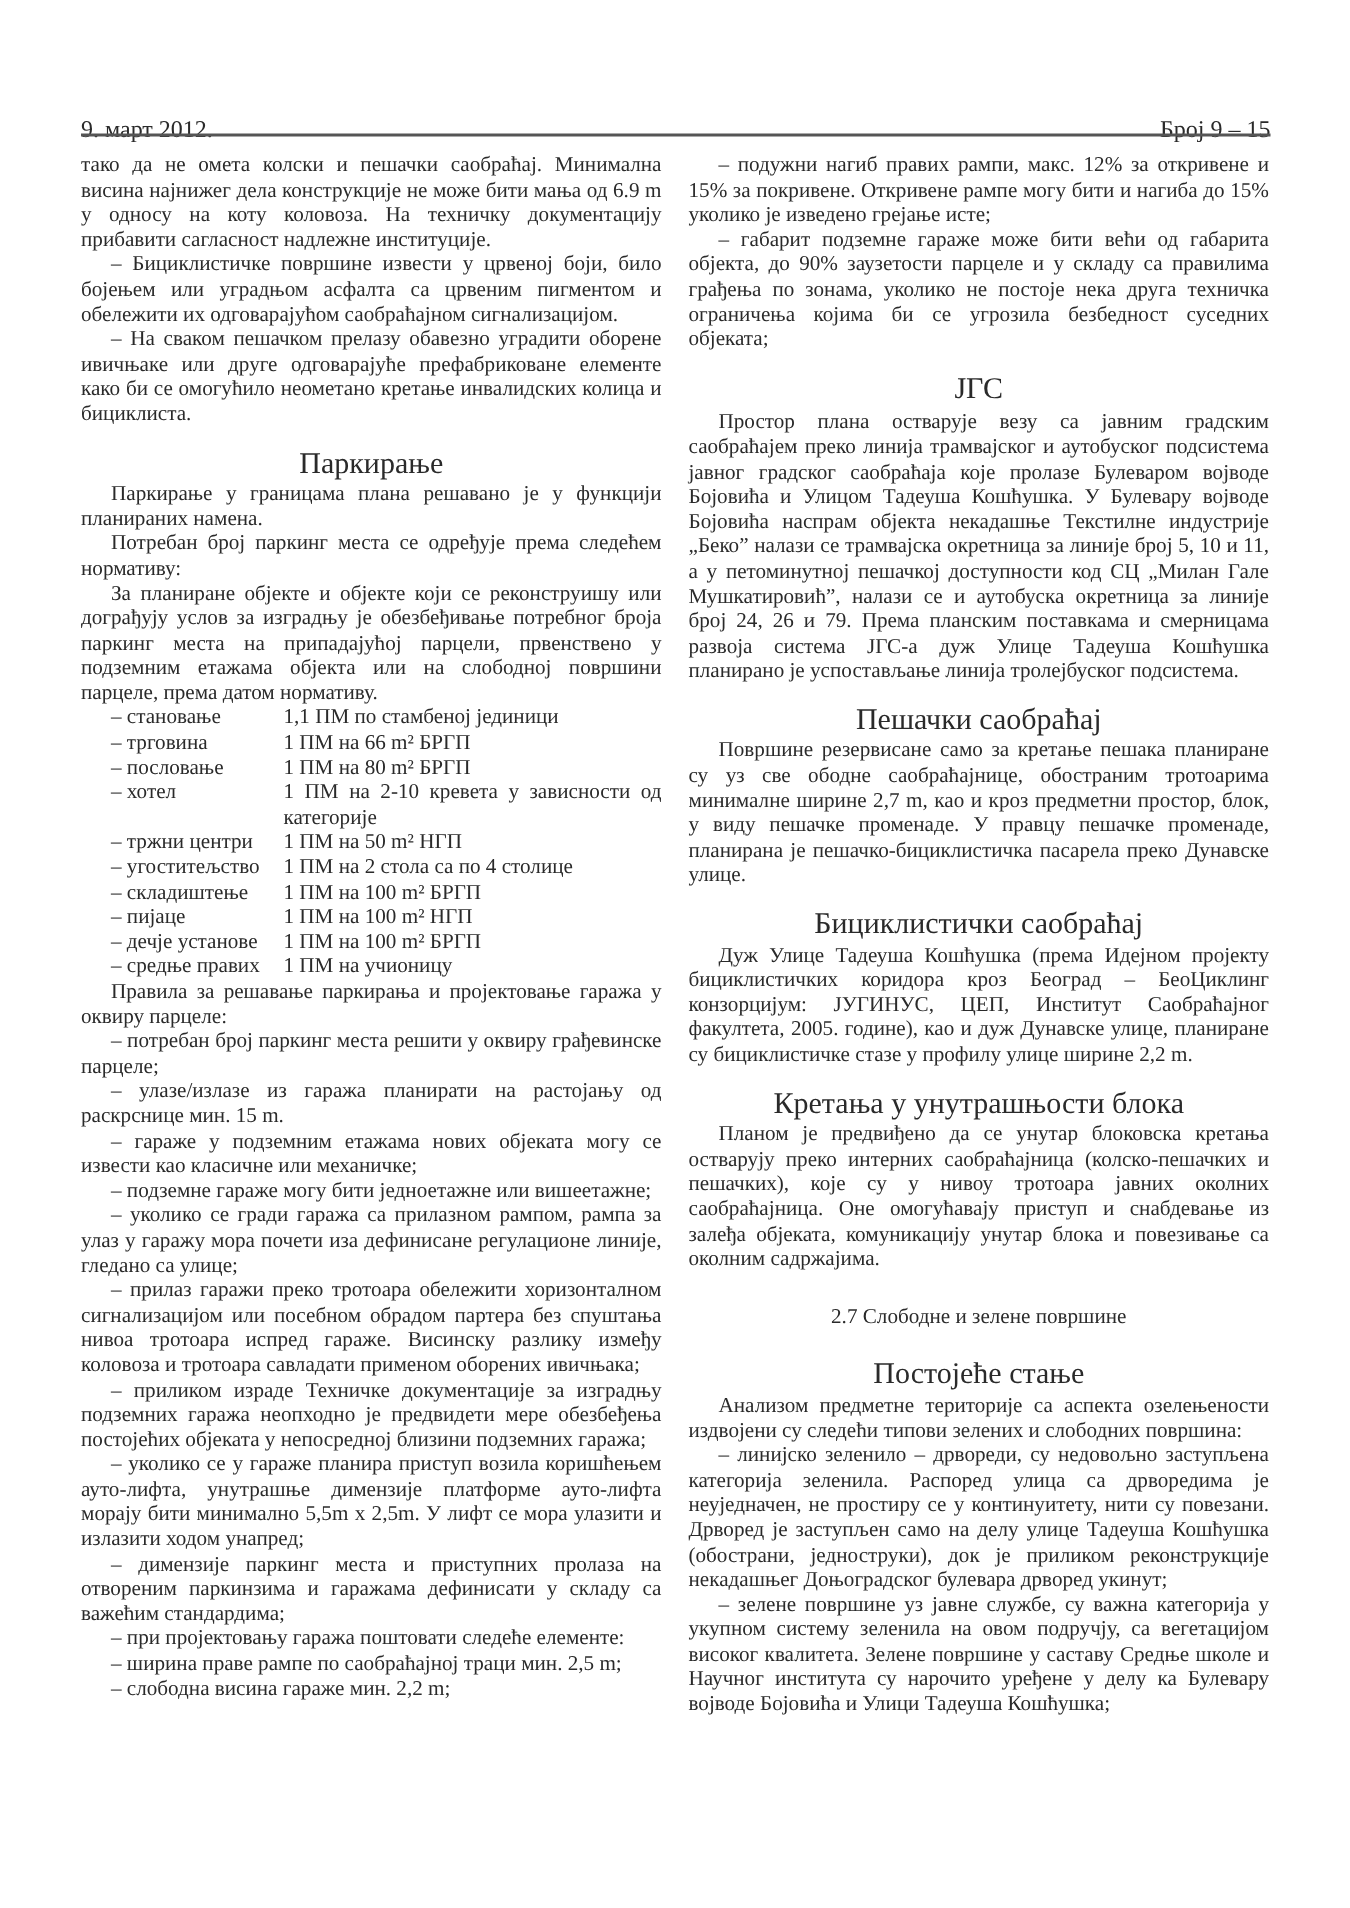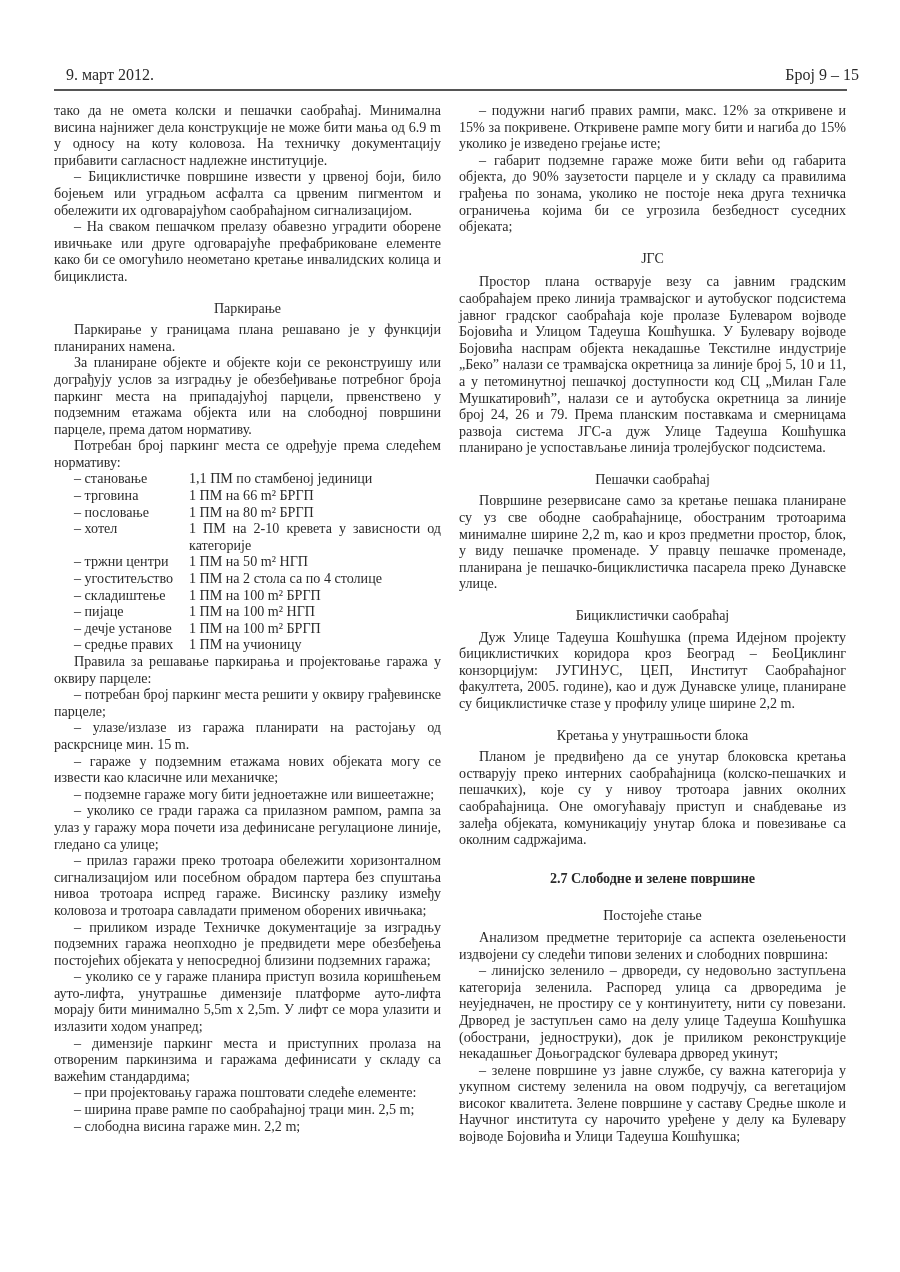--- a/index.html
+++ b/index.html
@@ -1,31 +1,31 @@
 <!DOCTYPE html>
 <html><head>
 <meta charset="utf-8">
 <style>
   html, body { margin: 0; padding: 0; background: #ffffff; }
   body { width: 900px; height: 1272px; position: relative; overflow: hidden;
          font-family: "DejaVu Serif", "Liberation Serif", serif; color: #2a2a2a; }
-  .header { position: absolute; left: 54px; top: 66px; width: 793px; height: 20px;
-            font-family: "Liberation Serif", serif; font-size: 16px; color: #2a2a2a; margin-left: 12px; }
+  .header { position: absolute; left: 54px; top: 78px; width: 793px; height: 20px;
+            font-family: "Liberation Serif", serif; font-size: 16px; color: #2a2a2a; }
   .header .left { position: absolute; left: 0; top: 0; }
   .header .center { position: absolute; left: 0; right: 0; top: 0; text-align: center; letter-spacing: 0.2px; }
   .header .right { position: absolute; right: 0; top: 0; }
   .header-rule { position: absolute; left: 54px; top: 89px; width: 793px; height: 2px; background: #555; }
   .col { position: absolute; top: 102px; width: 387px; font-family: "Liberation Serif", serif;
          font-size: 14.1px; line-height: 16.6px; text-align: justify; }
   .col.left-col { left: 54px; }
   .col.right-col { left: 459px; }
   .col p { margin: 0; text-indent: 20px; }
   .col p.noindent { text-indent: 0; }
-  .col h3 { margin: 0; font-weight: normal; text-align: center; font-size: 14px; }
-  .col h2 { margin: 0; font-weight: bold; text-align: center; font-size: 14.1px; }
+  .col h3 { margin: 0; font-weight: normal; text-align: center; font-size: 20px; }
+  .col h2 { margin: 0; font-weight: normal; text-align: center; font-size: 14.1px; }
   .gap-s { height: 10px; }
   .gap-m { height: 16px; }
   .gap-l { height: 22px; }
   .norm { display: table; width: 100%; margin-left: 20px; }
   .norm .row { display: table-row; }
   .norm .k { display: table-cell; width: 115px; white-space: nowrap; vertical-align: top; }
   .norm .v { display: table-cell; vertical-align: top; padding-right: 20px; }
 </style>
 </head>
 <body>
@@ -37,22 +37,22 @@
 <div class="header-rule"></div>
 
 <div class="col left-col">
   <p class="noindent">тако да не омета колски и пешачки саобраћај. Минимална висина најнижег дела конструкције не може бити мања од 6.9 m у односу на коту коловоза. На техничку документацију прибавити сагласност надлежне институције.</p>
   <p>– Бициклистичке површине извести у црвеној боји, било бојењем или уградњом асфалта са црвеним пигментом и обележити их одговарајућом саобраћајном сигнализацијом.</p>
   <p>– На сваком пешачком прелазу обавезно уградити оборене ивичњаке или друге одговарајуће префабриковане елементе како би се омогућило неометано кретање инвалидских колица и бициклиста.</p>
   <div class="gap-m"></div>
   <h3>Паркирање</h3>
   <div class="gap-s" style="height:4px"></div>
   <p>Паркирање у границама плана решавано је у функцији планираних намена.</p>
+  <p>Потребан број паркинг места се одређује према следећем нормативу:</p>
   <p>За планиране објекте и објекте који се реконструишу или дограђују услов за изградњу је обезбеђивање потребног броја паркинг места на припадајућој парцели, првенствено у подземним етажама објекта или на слободној површини парцеле, према датом нормативу.</p>
-  <p>Потребан број паркинг места се одређује према следећем нормативу:</p>
   <div class="norm">
     <div class="row">
         <span class="k">– становање</span>
         <span class="v">1,1 ПМ по стамбеној јединици</span>
       </div>
     <div class="row">
         <span class="k">– трговина</span>
         <span class="v">1 ПМ на 66 m² БРГП</span>
       </div>
     <div class="row">
@@ -106,21 +106,21 @@
 <div class="col right-col">
   <p>– подужни нагиб правих рампи, макс. 12% за откривене и 15% за покривене. Откривене рампе могу бити и нагиба до 15% уколико је изведено грејање исте;</p>
   <p>– габарит подземне гараже може бити већи од габарита објекта, до 90% заузетости парцеле и у складу са правилима грађења по зонама, уколико не постоје нека друга техничка ограничења којима би се угрозила безбедност суседних објеката;</p>
   <div class="gap-m"></div>
   <h3>ЈГС</h3>
   <div class="gap-s" style="height:6px"></div>
   <p>Простор плана остварује везу са јавним градским саобраћајем преко линија трамвајског и аутобуског подсистема јавног градског саобраћаја које пролазе Булеваром војводе Бојовића и Улицом Тадеуша Кошћушка. У Булевару војводе Бојовића наспрам објекта некадашње Текстилне индустрије „Беко” налази се трамвајска окретница за линије број 5, 10 и 11, а у петоминутној пешачкој доступности код СЦ „Милан Гале Мушкатировић”, налази се и аутобуска окретница за линије број 24, 26 и 79. Према планским поставкама и смерницама развоја система ЈГС-а дуж Улице Тадеуша Кошћушка планирано је успостављање линија тролејбуског подсистема.</p>
   <div class="gap-m"></div>
   <h3>Пешачки саобраћај</h3>
   <div class="gap-s" style="height:4px"></div>
-  <p>Површине резервисане само за кретање пешака планиране су уз све ободне саобраћајнице, обостраним тротоарима минималне ширине 2,2 m, као и кроз предметни простор, блок, у виду пешачке променаде. У правцу пешачке променаде, планирана је пешачко-бициклистичка пасарела преко Дунавске улице.</p>
+  <p>Површине резервисане само за кретање пешака планиране су уз све ободне саобраћајнице, обостраним тротоарима минималне ширине 2,7 m, као и кроз предметни простор, блок, у виду пешачке променаде. У правцу пешачке променаде, планирана је пешачко-бициклистичка пасарела преко Дунавске улице.</p>
   <div class="gap-m"></div>
   <h3>Бициклистички саобраћај</h3>
   <div class="gap-s" style="height:4px"></div>
   <p>Дуж Улице Тадеуша Кошћушка (према Идејном пројекту бициклистичких коридора кроз Београд – БеоЦиклинг конзорцијум: ЈУГИНУС, ЦЕП, Институт Саобраћајног факултета, 2005. године), као и дуж Дунавске улице, планиране су бициклистичке стазе у профилу улице ширине 2,2 m.</p>
   <div class="gap-m"></div>
   <h3>Кретања у унутрашњости блока</h3>
   <div class="gap-s" style="height:4px"></div>
   <p>Планом је предвиђено да се унутар блоковска кретања остварују преко интерних саобраћајница (колско-пешачких и пешачких), које су у нивоу тротоара јавних околних саобраћајница. Оне омогућавају приступ и снабдевање из залеђа објеката, комуникацију унутар блока и повезивање са околним садржајима.</p>
   <div class="gap-l"></div>
   <h2>2.7 Слободне и зелене површине</h2>

